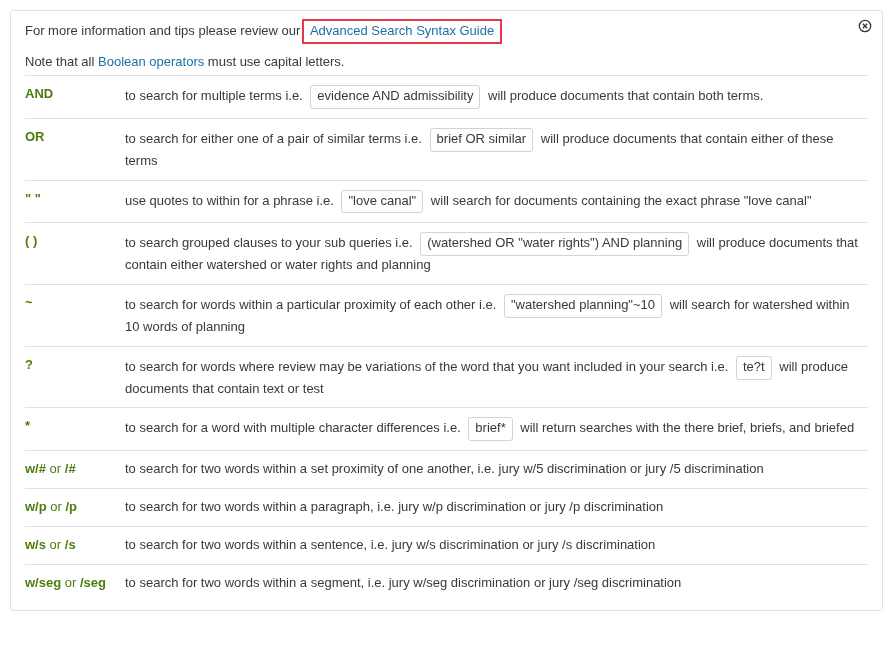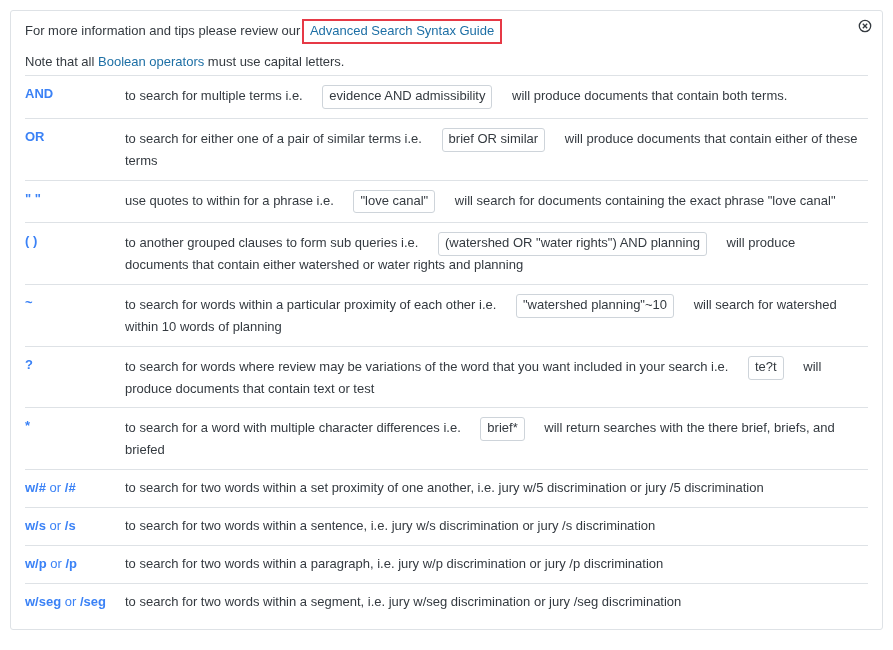--- a/index.html
+++ b/index.html
@@ -63,37 +63,37 @@
   }
   table.syntax td {
     padding: 9px 6px 9px 0;
     vertical-align: top;
     line-height: 1.45;
   }
   td.op {
     width: 100px;
     font-weight: bold;
     font-size: 13px;
-    color: #3b82f6;
+    color: #4d7c0f;
     white-space: nowrap;
     margin-left: 36px;
   }
   td.op .nobold {
     font-weight: normal;
   }
   td.desc {
     font-size: 13px;
     color: #343a40;
   }
   .example {
     display: inline-block;
     border: 1px solid #ced4da;
     border-radius: 3px;
     padding: 1px 6px 2px 6px;
-    margin: 0 16px;
+    margin: 0 4px;
     font-size: 13px;
     color: #343a40;
     background: #fff;
     vertical-align: baseline;
   }
 </style>
 </head>
 <body>
 
 <div class="panel">
@@ -134,21 +134,21 @@
       </tr>
       <tr>
         <td class="op">" "</td>
         <td class="desc">
           <span>use quotes to within for a phrase i.e. </span><span class="example">"love canal"</span><span> will search for documents containing the exact phrase "love canal"</span>
         </td>
       </tr>
       <tr>
         <td class="op">( )</td>
         <td class="desc">
-          <span>to another grouped clauses to form sub queries i.e. </span><span class="example">(watershed OR "water rights") AND planning</span><span> will produce documents that contain either watershed or water rights and planning</span>
+          <span>to search grouped clauses to your sub queries i.e. </span><span class="example">(watershed OR "water rights") AND planning</span><span> will produce documents that contain either watershed or water rights and planning</span>
         </td>
       </tr>
       <tr>
         <td class="op">~</td>
         <td class="desc">
           <span>to search for words within a particular proximity of each other i.e. </span><span class="example">"watershed planning"~10</span><span> will search for watershed within 10 words of planning</span>
         </td>
       </tr>
       <tr>
         <td class="op">?</td>
@@ -163,29 +163,29 @@
         </td>
       </tr>
       <tr>
         <td class="op">
           <span>w/#</span><span class="nobold"> or </span><span>/#</span>
         </td>
         <td class="desc">to search for two words within a set proximity of one another, i.e. jury w/5 discrimination or jury /5 discrimination</td>
       </tr>
       <tr>
         <td class="op">
+          <span>w/p</span><span class="nobold"> or </span><span>/p</span>
+        </td>
+        <td class="desc">to search for two words within a paragraph, i.e. jury w/p discrimination or jury /p discrimination</td>
+      </tr>
+      <tr>
+        <td class="op">
           <span>w/s</span><span class="nobold"> or </span><span>/s</span>
         </td>
         <td class="desc">to search for two words within a sentence, i.e. jury w/s discrimination or jury /s discrimination</td>
-      </tr>
-      <tr>
-        <td class="op">
-          <span>w/p</span><span class="nobold"> or </span><span>/p</span>
-        </td>
-        <td class="desc">to search for two words within a paragraph, i.e. jury w/p discrimination or jury /p discrimination</td>
       </tr>
       <tr>
         <td class="op">
           <span>w/seg</span><span class="nobold"> or </span><span>/seg</span>
         </td>
         <td class="desc">to search for two words within a segment, i.e. jury w/seg discrimination or jury /seg discrimination</td>
       </tr>
     </tbody>
   </table>
 

